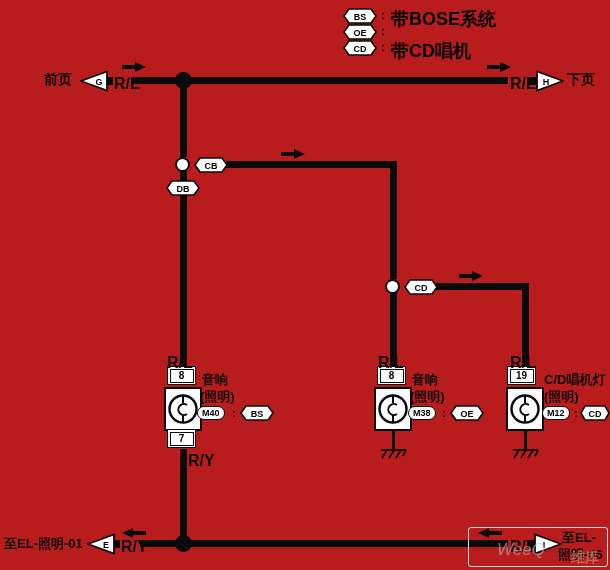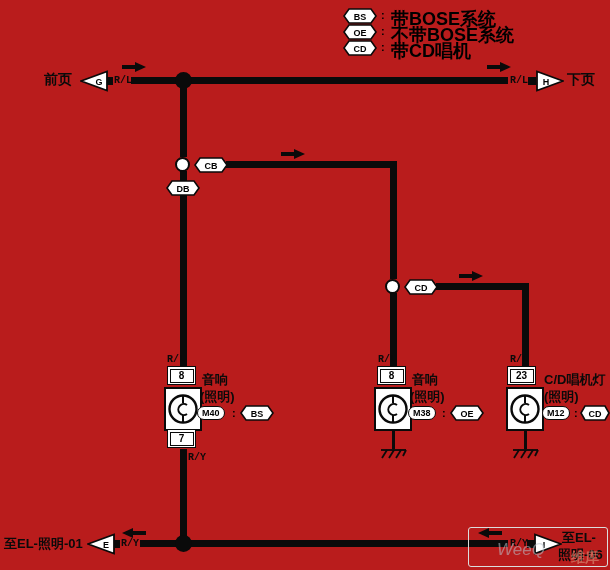--- a/index.html
+++ b/index.html
@@ -2,21 +2,21 @@
 <html><head>
 <meta charset="utf-8">
 <style>
   html,body{margin:0;padding:0;background:#fff;}
   #canvas{position:relative;width:610px;height:570px;background:#b91c1c;overflow:hidden;
     font-family:"Liberation Sans","DejaVu Sans",sans-serif;border-right:1px solid #c9c9c9;border-bottom:5px solid #ef4444;}
   .wire-h,.wire-v{position:absolute;background:#0a0a0a;}
   .dot{position:absolute;width:17px;height:17px;background:#0a0a0a;border-radius:50%;}
   .ocirc{position:absolute;width:11px;height:11px;background:#fff;border:2.5px solid #0a0a0a;border-radius:50%;z-index:3;}
   .stub{position:absolute;width:8px;height:8px;background:#0a0a0a;}
-  .lbl{position:absolute;font-weight:bold;font-size:10px;color:#0a0a0a;white-space:nowrap;z-index:4;font-family:Liberation Mono, monospace;}
+  .lbl{position:absolute;font-weight:bold;font-size:16px;color:#0a0a0a;white-space:nowrap;z-index:4;}
   .cn{position:absolute;font-weight:bold;font-size:14px;color:#0a0a0a;white-space:nowrap;z-index:4;}
   .cn-s{position:absolute;font-weight:bold;font-size:13px;color:#0a0a0a;white-space:nowrap;z-index:4;}
   .hex{position:absolute;z-index:4;}
   .hex text,.tri text{font-family:"Liberation Sans","DejaVu Sans",sans-serif;font-weight:bold;}
   .stad{position:absolute;border:1.6px solid #0a0a0a;border-radius:8px;background:#fff;
     font-weight:bold;font-size:9px;line-height:12px;padding:0 4px;z-index:4;}
   .colon{position:absolute;font-weight:bold;font-size:11px;z-index:4;}
   .pin{position:absolute;border:1.6px solid #0a0a0a;background:#fff;padding:1.5px;z-index:3;}
   .pin span{display:block;border:1.5px solid #0a0a0a;font-weight:bold;font-size:10px;line-height:12px;
     min-width:16px;padding:0 3px;text-align:center;background:#fff;}
@@ -36,21 +36,20 @@
     <text x="17" y="11.5" text-anchor="middle" font-size="9">BS</text>
     </svg>
   <span class="colon" style="left:381px;top:9px">:</span>
   <span class="legendtext" style="left:391px;top:7px">带BOSE系统</span>
 
   <svg class="hex" style="left:343px;top:24px" width="34" height="16">
     <polygon points="6,1 28,1 33,8 28,15 6,15 1,8" fill="#fff" stroke="#0a0a0a" stroke-width="1.6"></polygon>
     <text x="17" y="11.5" text-anchor="middle" font-size="9">OE</text>
     </svg>
   <span class="colon" style="left:381px;top:25px">:</span>
-  <span class="legendtext" style="left:391px;top:23px">不带BOSE系统</span>
 
   <svg class="hex" style="left:343px;top:40px" width="34" height="16">
     <polygon points="6,1 28,1 33,8 28,15 6,15 1,8" fill="#fff" stroke="#0a0a0a" stroke-width="1.6"></polygon>
     <text x="17" y="11.5" text-anchor="middle" font-size="9">CD</text>
     </svg>
   <span class="colon" style="left:381px;top:41px">:</span>
   <span class="legendtext" style="left:391px;top:39px">带CD唱机</span>
 
   <span class="cn" style="left:44px;top:71px">前页</span>
   <svg class="tri" style="left:80px;top:70px" width="28" height="22">
@@ -157,21 +156,21 @@
   <span class="cn-s" style="left:410px;top:388px">(照明)</span>
   <div class="stad" style="left:408px;top:406px">M38</div>
   <span class="colon" style="left:442px;top:407px">:</span>
   <svg class="hex" style="left:450px;top:405px" width="34" height="16">
     <polygon points="6,1 28,1 33,8 28,15 6,15 1,8" fill="#fff" stroke="#0a0a0a" stroke-width="1.6"></polygon>
     <text x="17" y="11.5" text-anchor="middle" font-size="9">OE</text>
     </svg>
 
   <span class="lbl" style="left:510px;top:354px">R/L</span>
   <div class="pin" style="left:507px;top:366px">
-      <span>23</span>
+      <span>19</span>
     </div>
   <div class="lampbody" style="left:506px;top:387px">
     <svg width="32" height="38">
       <circle cx="16" cy="19" r="13.5" fill="#fff" stroke="#0a0a0a" stroke-width="2.4"></circle>
       <path d="M16 6 V13 M20 15 A5.5 5.5 0 1 0 20 24 M16 25 V32" fill="none" stroke="#0a0a0a" stroke-width="2"></path>
       </svg>
   </div>
   <div class="wire-v" style="left:524px;top:431px;width:3px;height:18px"></div>
   <svg class="gnd" style="left:512px;top:448px" width="27" height="14">
     <g stroke="#0a0a0a" stroke-width="1.8">

